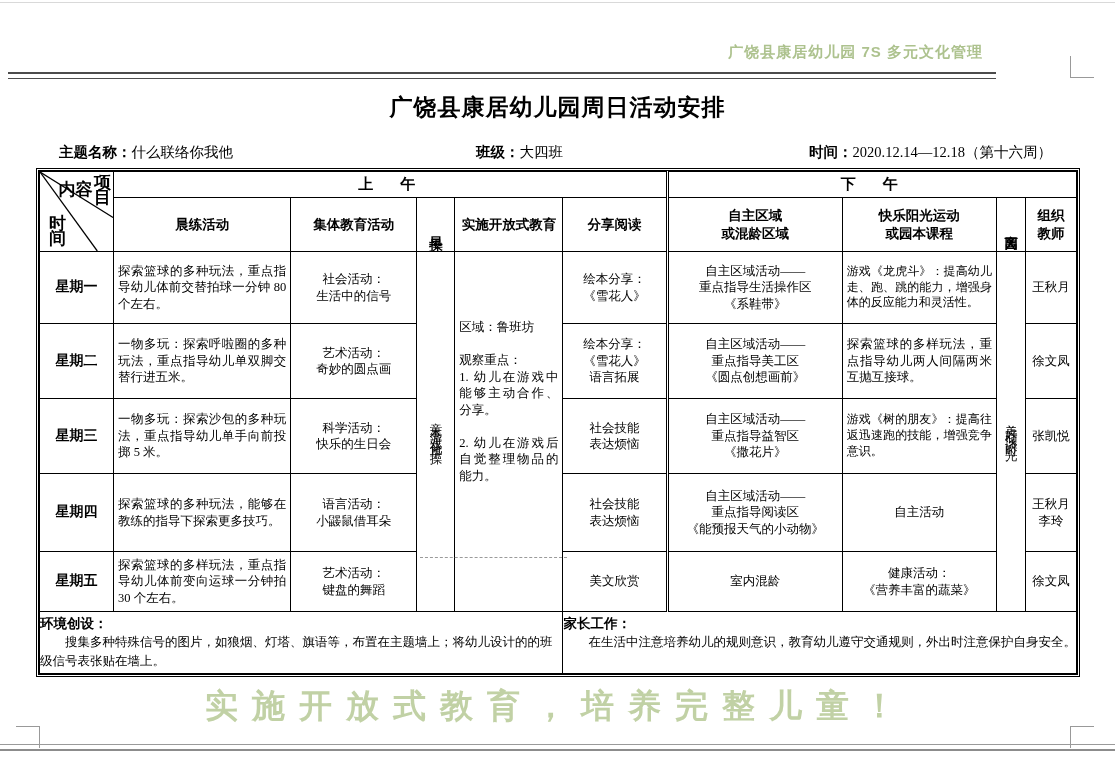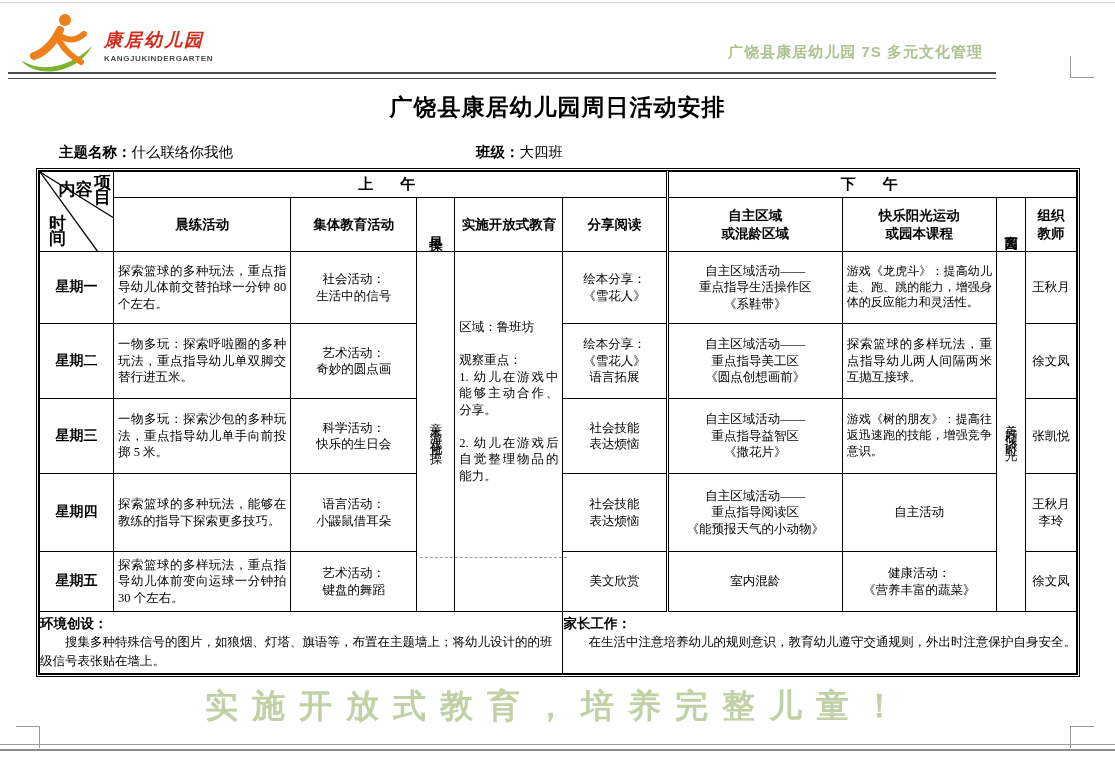--- a/index.html
+++ b/index.html
@@ -74,39 +74,29 @@
   .footline1{position:absolute;left:0;top:744px;width:1115px;height:1px;background:#9a9a9a;}
   .footline2{position:absolute;left:0;top:749px;width:1115px;height:2px;background:#8c8c8c;}
 </style>
 </head>
 <body>
 
 <div id="page">
 
   <div class="topline"></div>
 
-  <div class="logo">
-    <svg width="80" height="64" viewBox="0 0 80 64">
-      <path d="M3,50 C20,62 50,60 74,36 C58,66 16,68 3,50 Z" fill="#7ab52d"></path>
-      <circle cx="47" cy="10" r="6" fill="#ee7f1a"></circle>
-      <path d="M16,46 C28,42 36,32 42,20" stroke="#ee7f1a" stroke-width="8" fill="none" stroke-linecap="round"></path>
-      <path d="M42,26 C50,31 58,31 66,24" stroke="#ee7f1a" stroke-width="6" fill="none" stroke-linecap="round"></path>
-      <path d="M42,32 C48,42 56,48 63,52" stroke="#ee7f1a" stroke-width="6" fill="none" stroke-linecap="round"></path>
-    </svg>
-    <span class="logo-cn">康居幼儿园</span>
-    <span class="logo-en">KANGJUKINDERGARTEN</span>
-  </div>
   <div class="motto">广饶县康居幼儿园 7S 多元文化管理</div>
   <div class="header-rule"></div>
   <div class="crop crop-tr"></div>
 
   <div class="doc-title">广饶县康居幼儿园周日活动安排</div>
   <div class="info-row">
     <span class="info-item info-theme"><b>主题名称：</b><span>什么联络你我他</span></span>
     <span class="info-item info-class"><b>班级：</b><span>大四班</span></span>
+    <span class="info-item info-time"><b>时间：</b><span>2020.12.14—12.18（第十六周）</span></span>
   </div>
 
   <div class="tbl-wrap">
     <div class="dash-overlay"></div>
     <table>
       <colgroup>
         <col style="width:74px">
           <col style="width:177px">
           <col style="width:126px">
         <col style="width:38px">

